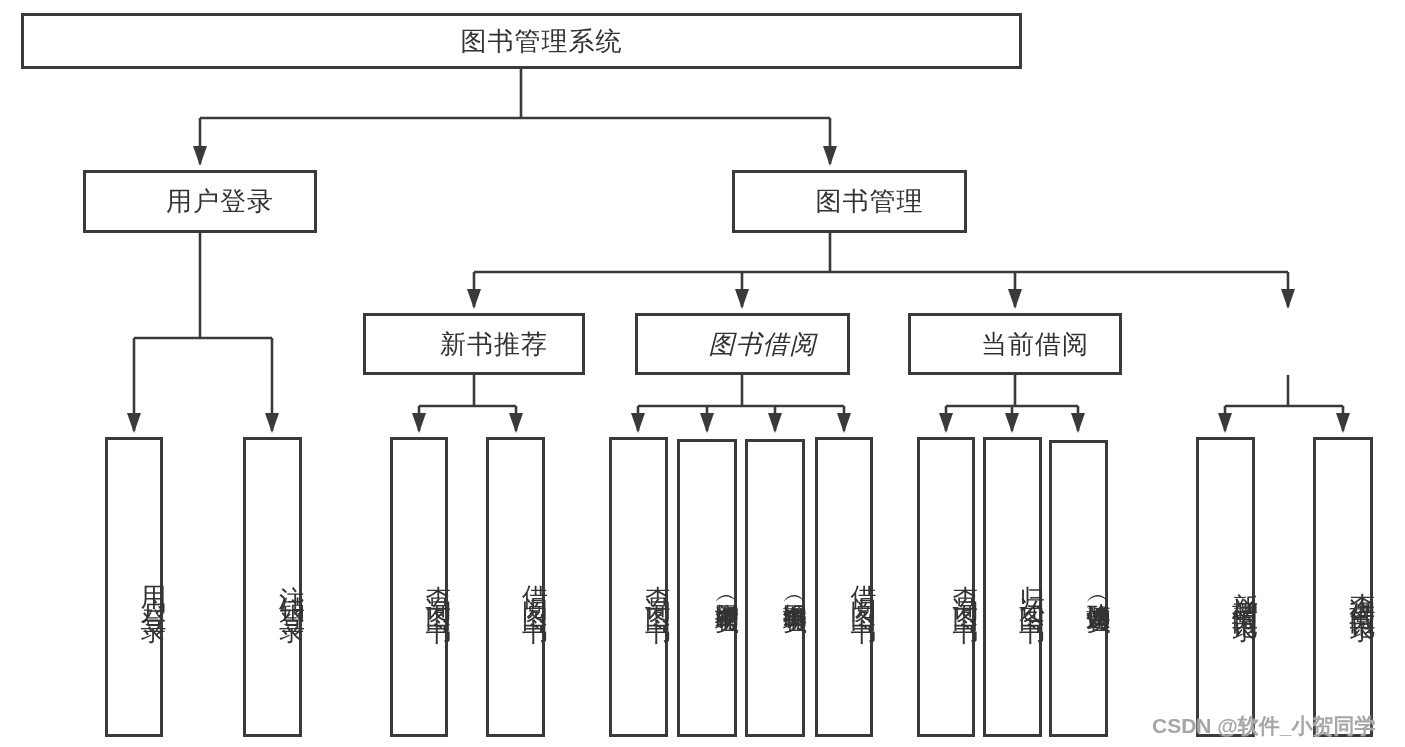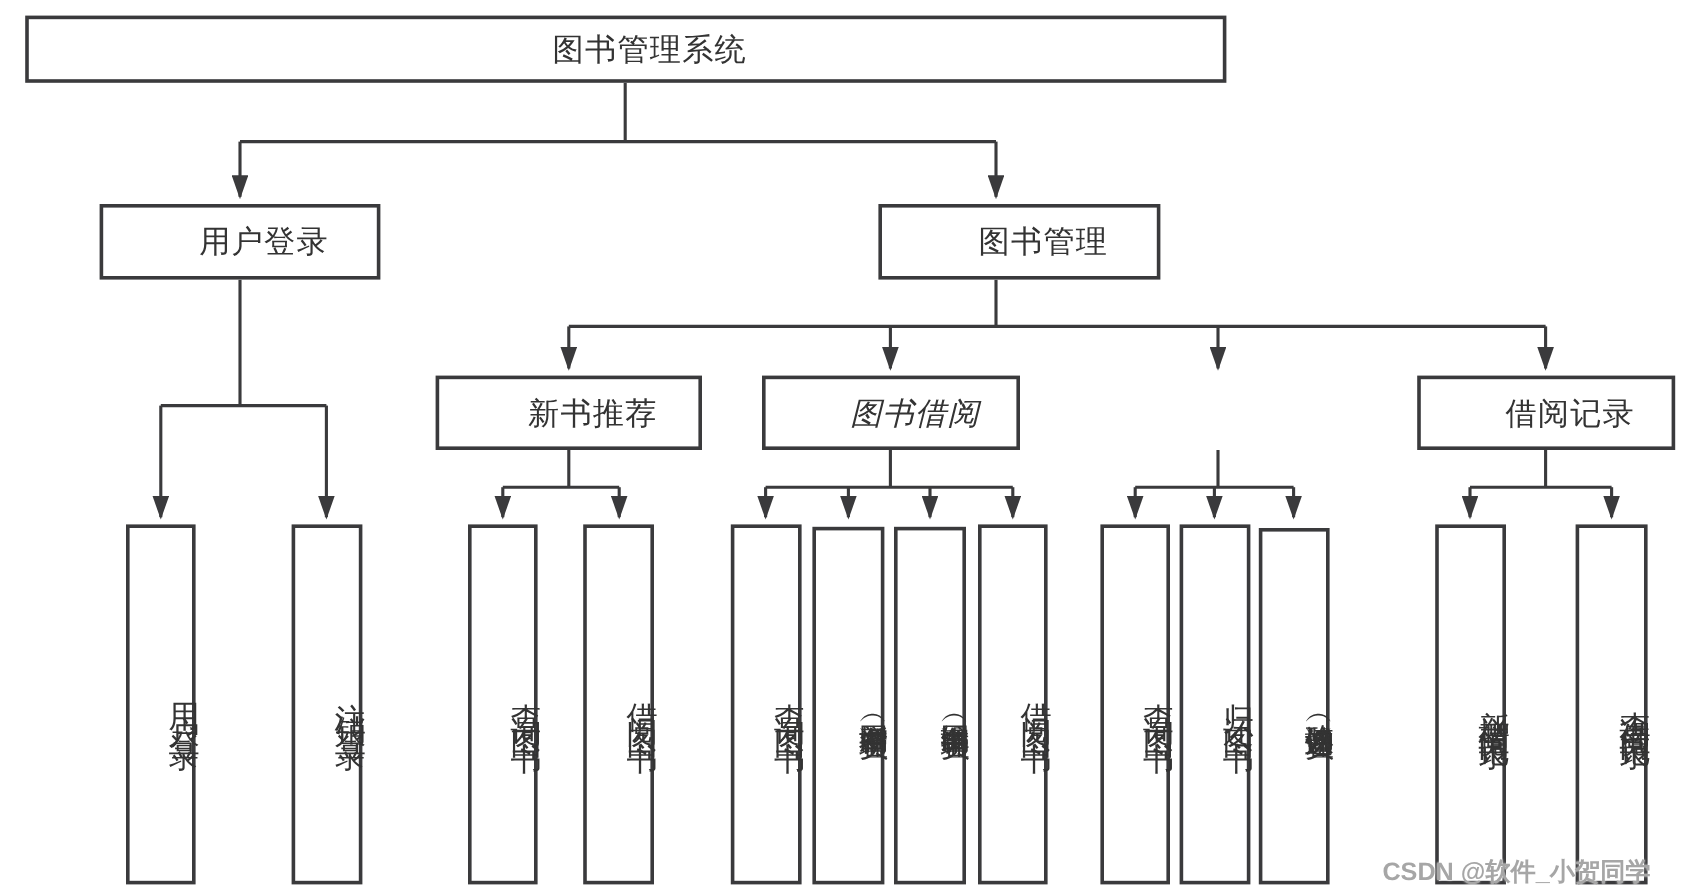--- a/index.html
+++ b/index.html
@@ -108,22 +108,22 @@
   <div class="node hnode" style="left:712px;top:170px;width:235px;height:63px;margin-left:20px;">
     <span>图书管理</span>
   </div>
 
   <div class="node hnode" style="left:363px;top:313px;width:222px;height:62px;font-family:Liberation Mono, monospace;">
     <span>新书推荐</span>
   </div>
   <div class="node hnode" style="left:635px;top:313px;width:215px;height:62px;font-style:italic;">
     <span>图书借阅</span>
   </div>
-  <div class="node hnode" style="left:1181px;top:313px;width:215px;height:62px;">
-    <span>借阅记录</span>
+  <div class="node hnode" style="left:908px;top:313px;width:214px;height:62px;">
+    <span>当前借阅</span>
   </div>
 
   <div class="node leaf chars4" style="left:105px;top:437px;width:58px;height:300px;">
     <span>用户登录</span>
   </div>
   <div class="node leaf chars4" style="left:243px;top:437px;width:59px;height:300px;">
     <span>注销登录</span>
   </div>
 
   <div class="node leaf chars4" style="left:390px;top:437px;width:58px;height:300px;">

